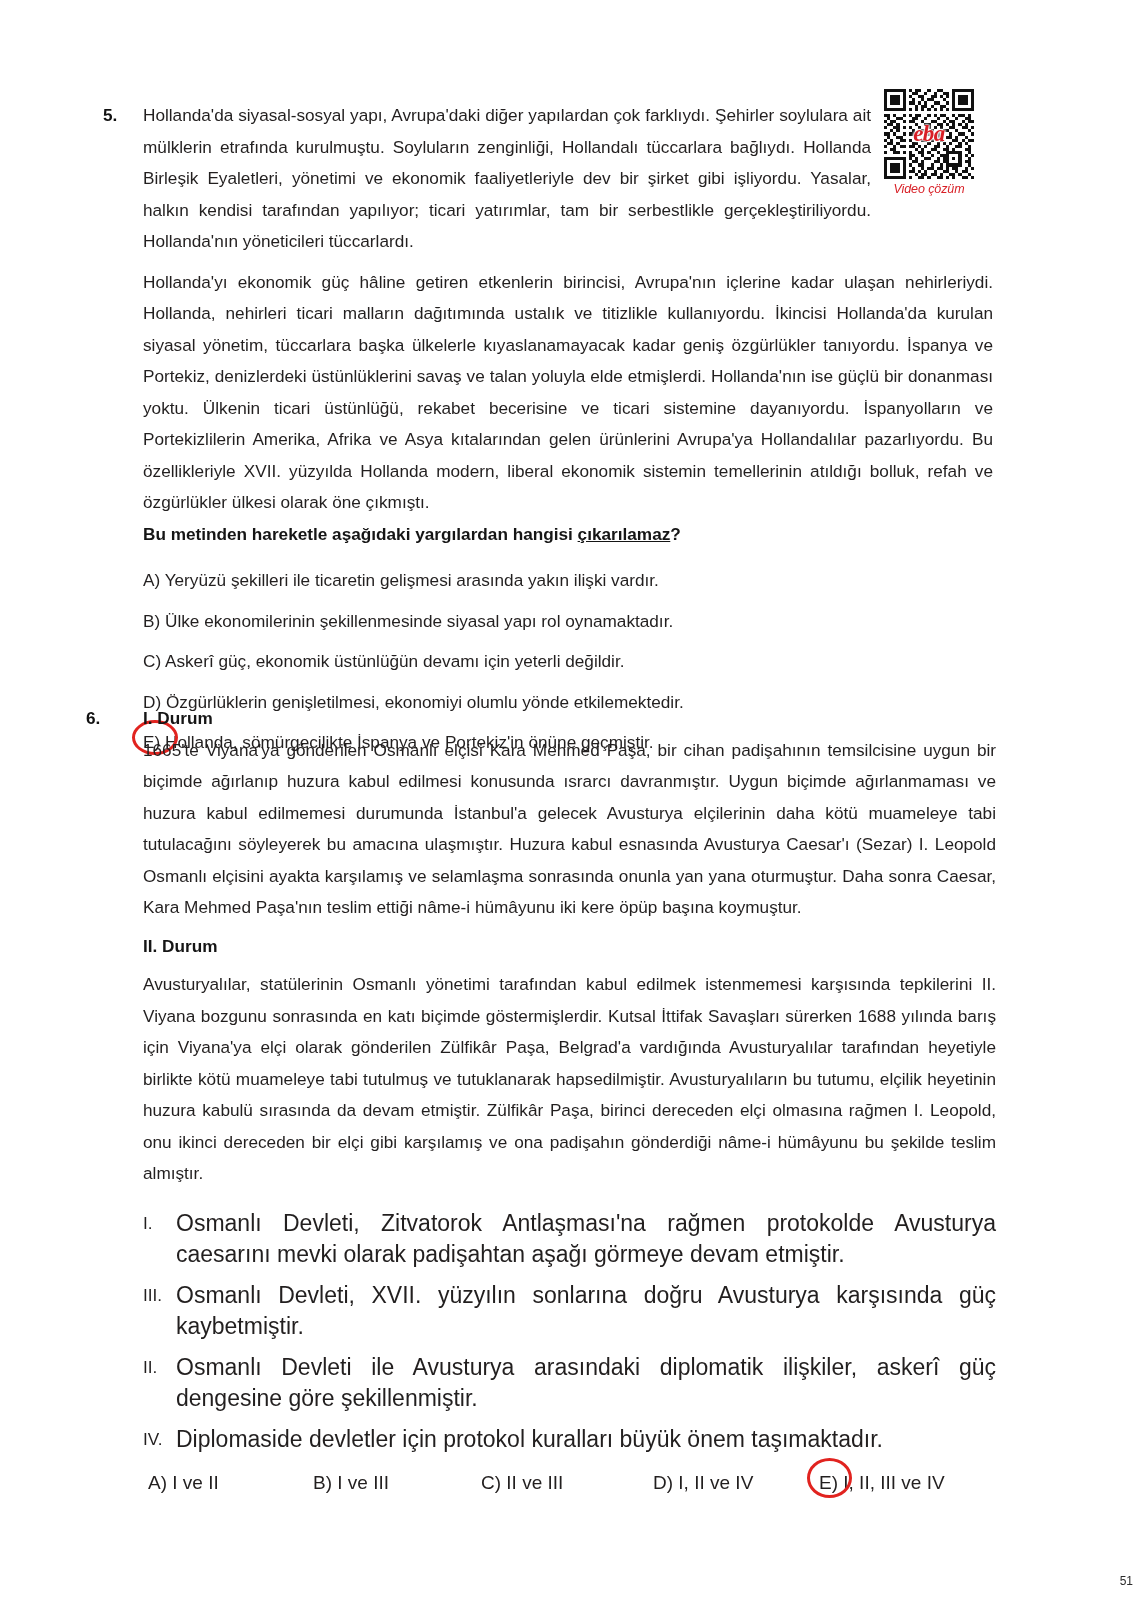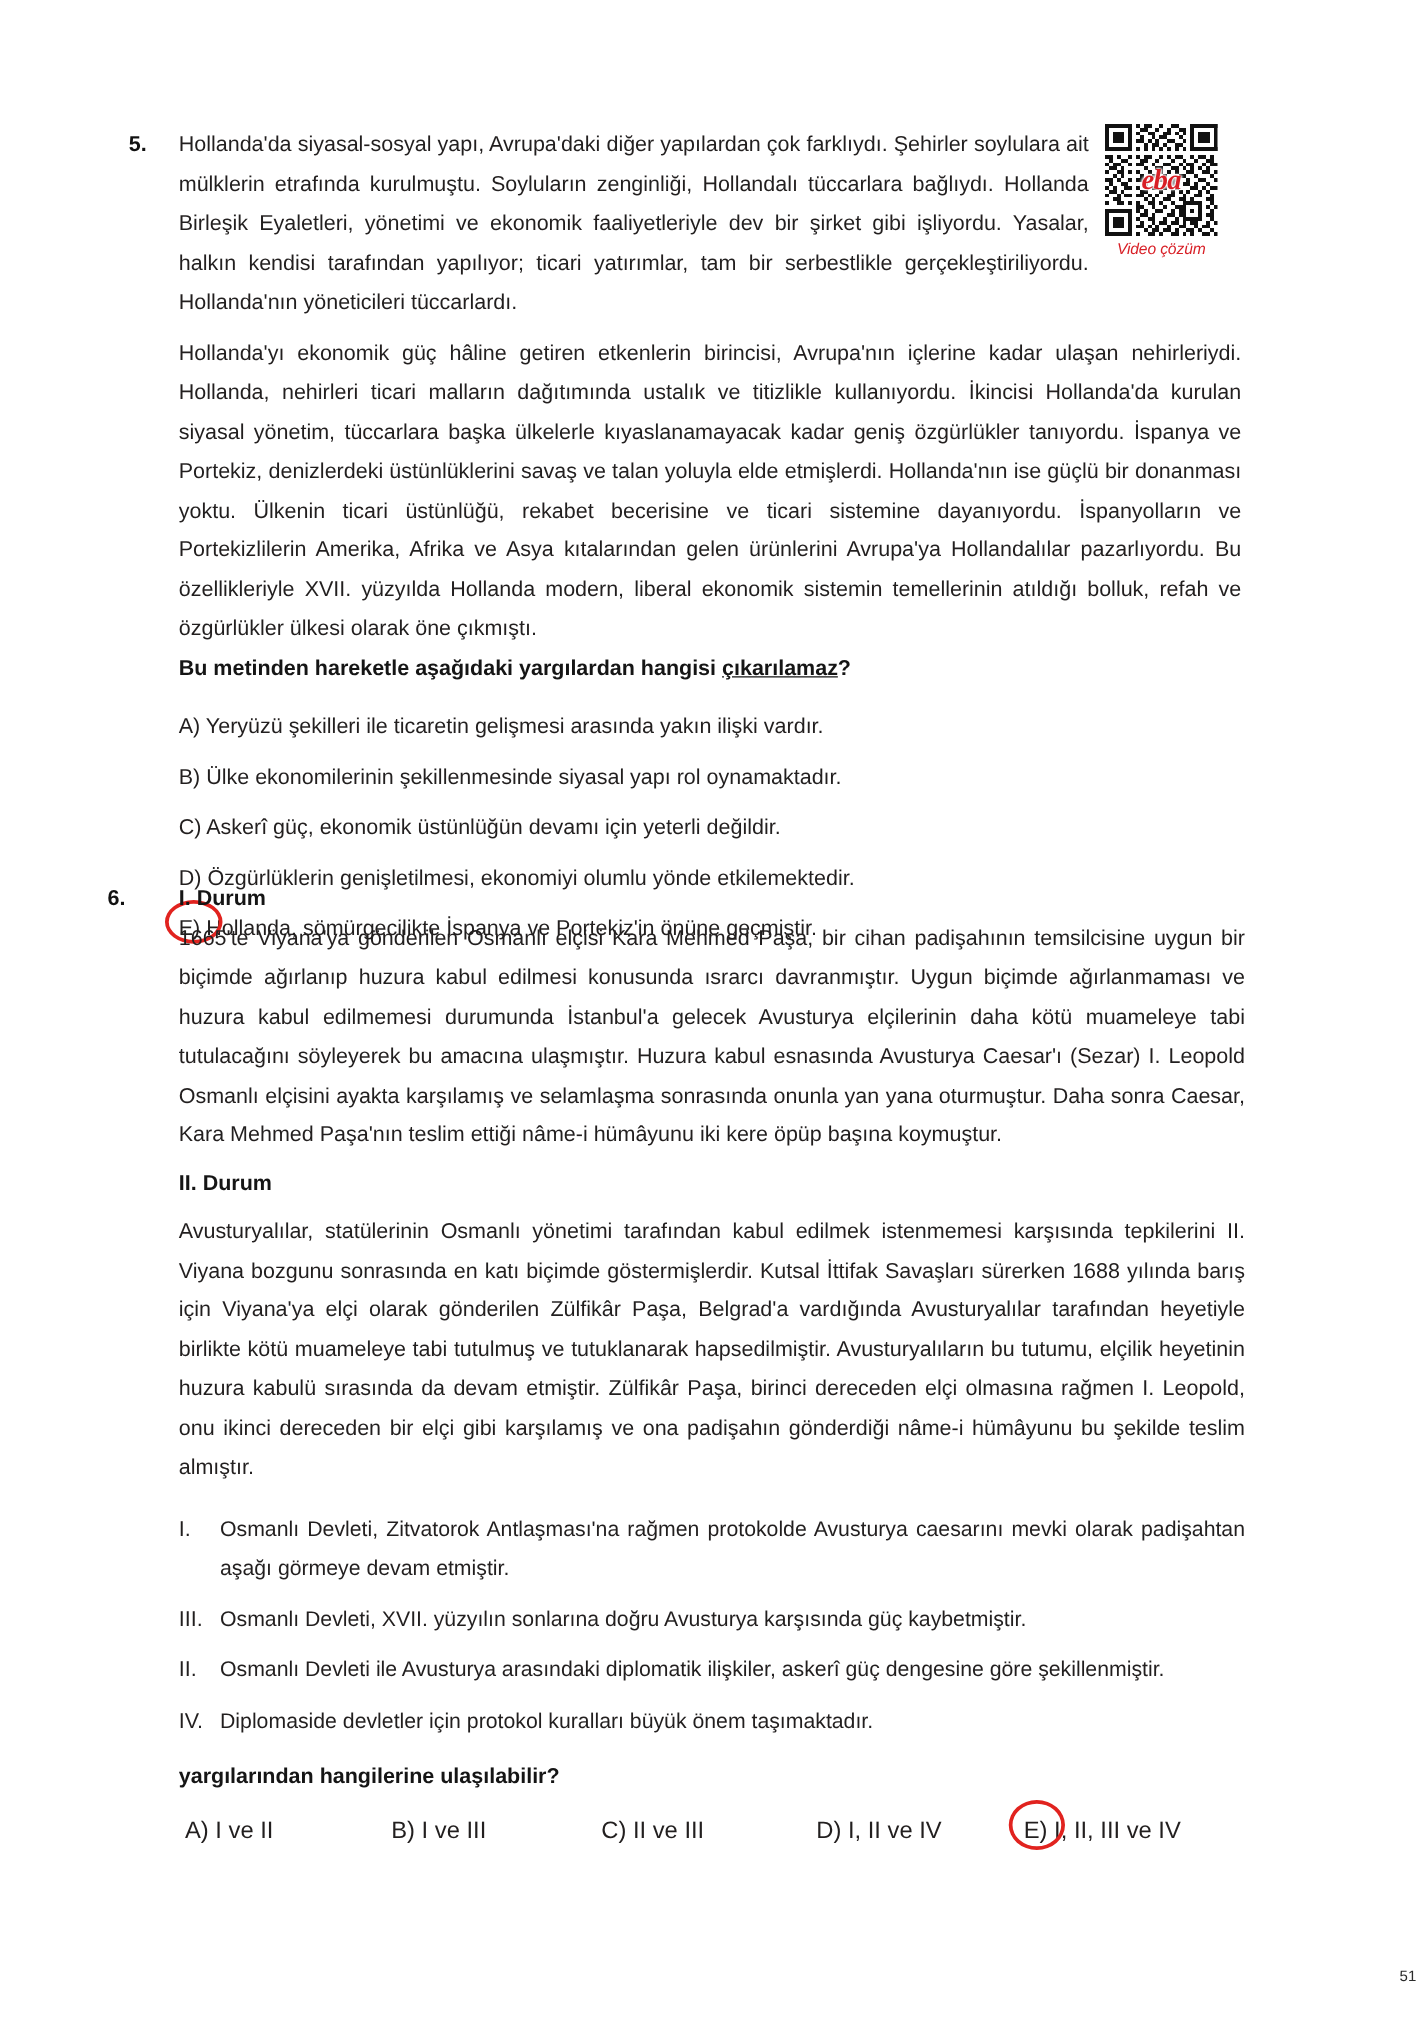--- a/index.html
+++ b/index.html
@@ -88,21 +88,21 @@
     left: -11px;
     top: -7px;
     width: 46px;
     height: 35px;
   }
 
   
   .qr-wrap {
     position: absolute;
     left: 880px;
-    top: 99px;
+    top: 89px;
     width: 98px;
     text-align: center;
   }
   .qr-code {
     position: relative;
     width: 90px;
     height: 90px;
     background-color: #ffffff;
     margin: 0 auto;
   }
@@ -154,21 +154,21 @@
   .ritem:first-child { margin-top: 0; }
   .rmark {
     flex: 0 0 auto;
     font-size: 17.2px;
     line-height: 31.5px;
     color: #221f1f;
     width: 33px;
   }
   .rtext {
     flex: 1 1 auto;
-    font-size: 17px;
+    font-size: 23px;
     line-height: 31.5px;
     color: #221f1f;
     text-align: justify;
   }
 
   .prompt6 { margin-top: 13px; }
 
   
   .answer-row {
     position: relative;
@@ -516,21 +516,20 @@
         <div class="ritem">
           <div class="rmark">II.</div>
           <div class="rtext">Osmanlı Devleti ile Avusturya arasındaki diplomatik ilişkiler, askerî güç dengesine göre şekillenmiştir.</div>
         </div>
         <div class="ritem">
           <div class="rmark">IV.</div>
           <div class="rtext">Diplomaside devletler için protokol kuralları büyük önem taşımaktadır.</div>
         </div>
       </div>
 
-      <div class="subhead prompt6">yargılarından hangilerine ulaşılabilir?</div>
 
       <div class="answer-row">
         <div class="ans a-a">
           <span>A)</span>
           <span>I ve II</span>
         </div>
         <div class="ans a-b">
           <span>B)</span>
           <span>I ve III</span>
         </div>

